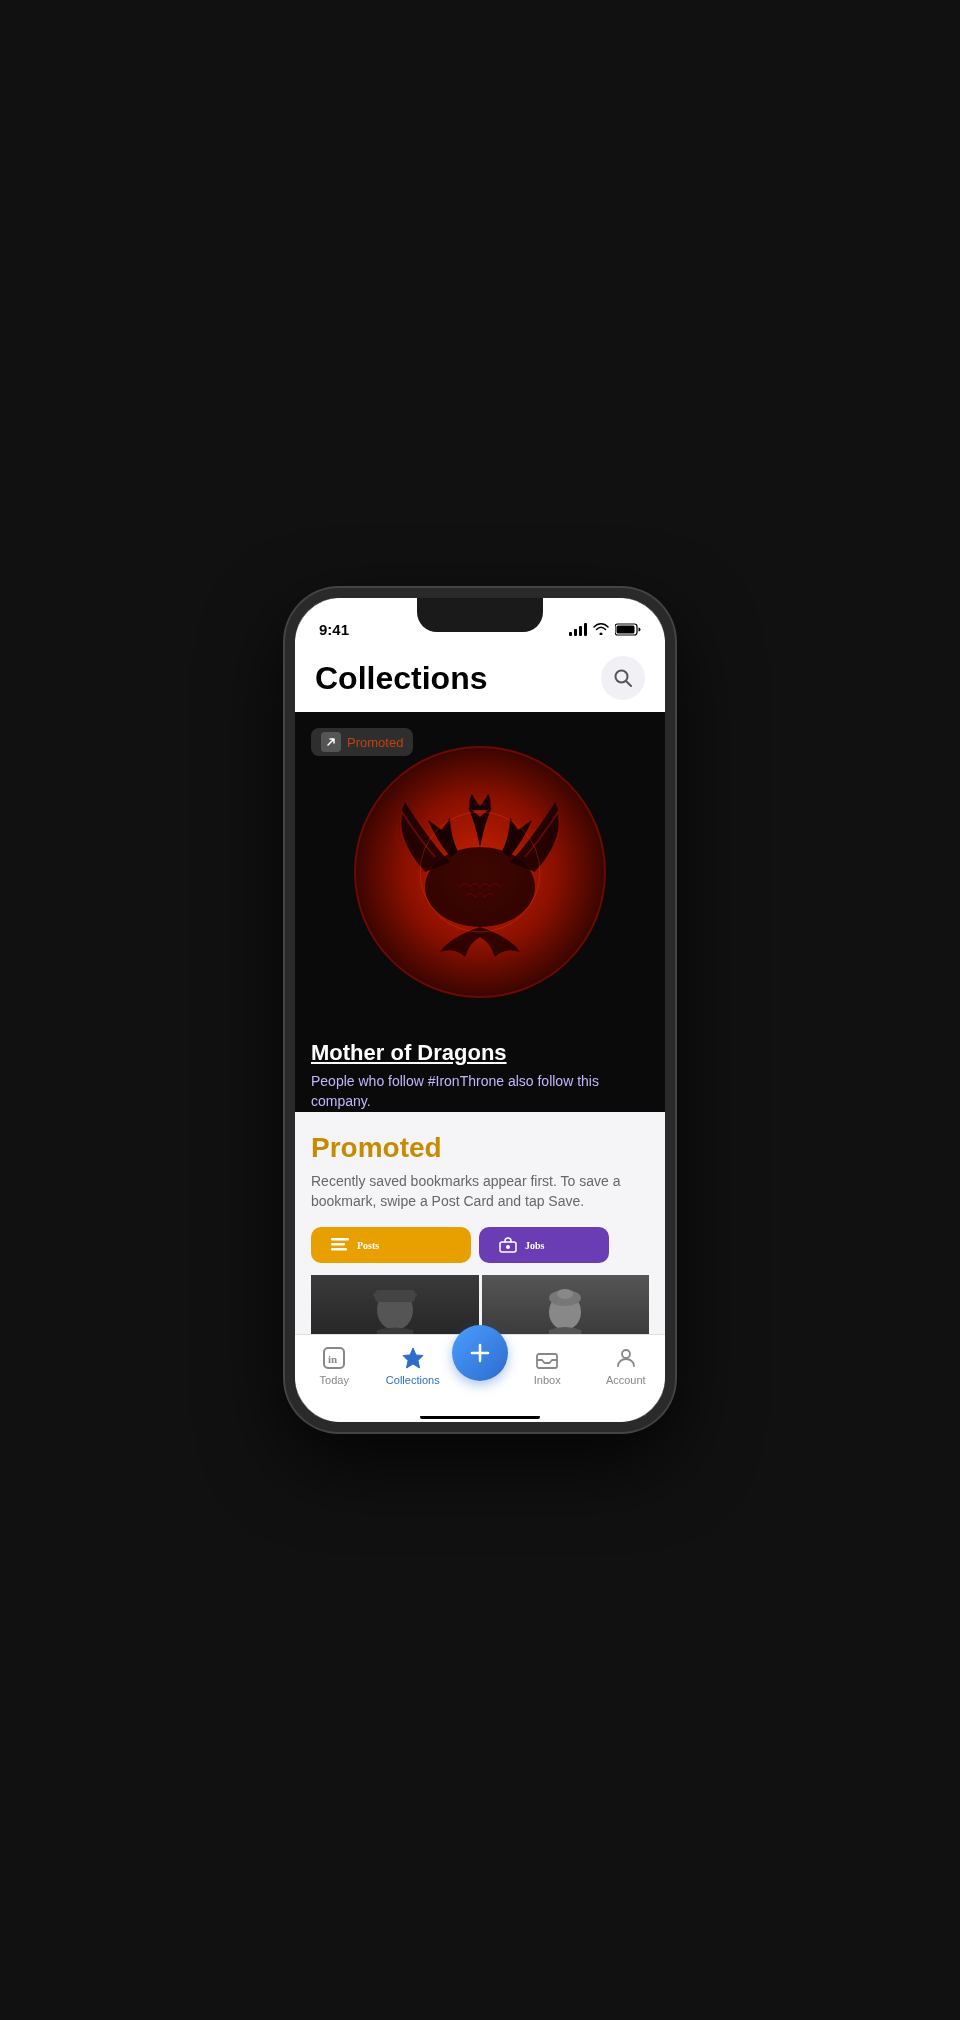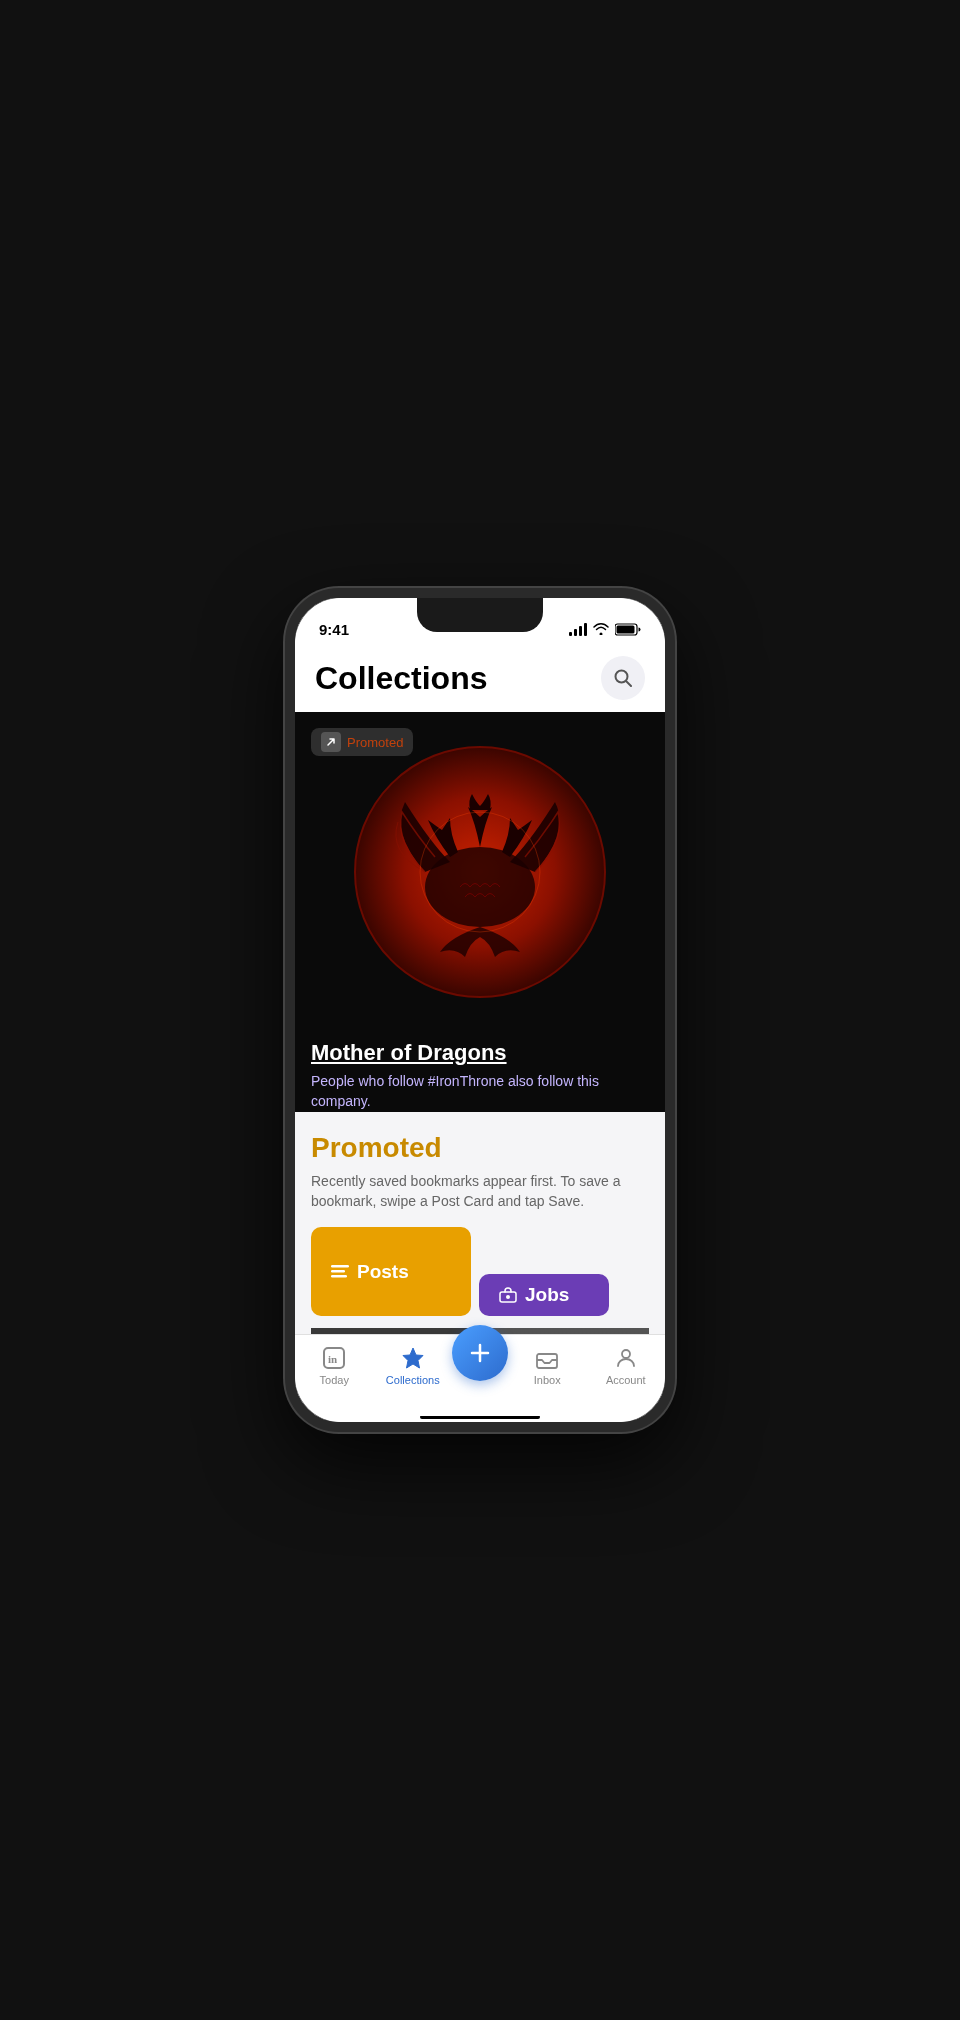--- a/index.html
+++ b/index.html
@@ -198,39 +198,39 @@
     .category-tabs {
       display: flex;
       gap: 8px;
       margin-bottom: 12px;
       overflow-x: auto;
     }
     .category-tabs::-webkit-scrollbar { display: none; }
     .cat-tab {
       padding: 10px 20px;
       border-radius: 10px;
-      font-size: 19px;
+      font-size: 10px;
       font-weight: 600;
       display: flex;
       align-items: center;
       gap: 8px;
       cursor: pointer;
       white-space: nowrap;
       flex-shrink: 0;
+      font-family: Liberation Serif, serif;
     }
     .cat-tab.posts {
       background: #E8A000;
       color: #fff;
       min-width: 160px;
     }
     .cat-tab.jobs {
       background: #6B3DB5;
       color: #fff;
       min-width: 130px;
-      margin-top: 47px;
     }
     .thumb-grid {
       display: grid;
       grid-template-columns: 1fr 1fr;
       gap: 3px;
       margin-bottom: 0;
     }
     .thumb-item {
       height: 100px;
       background: #333;

